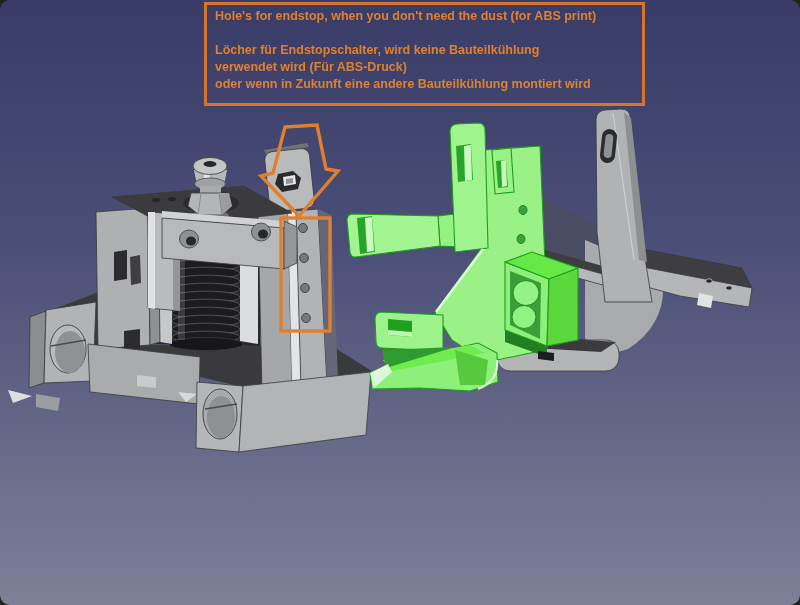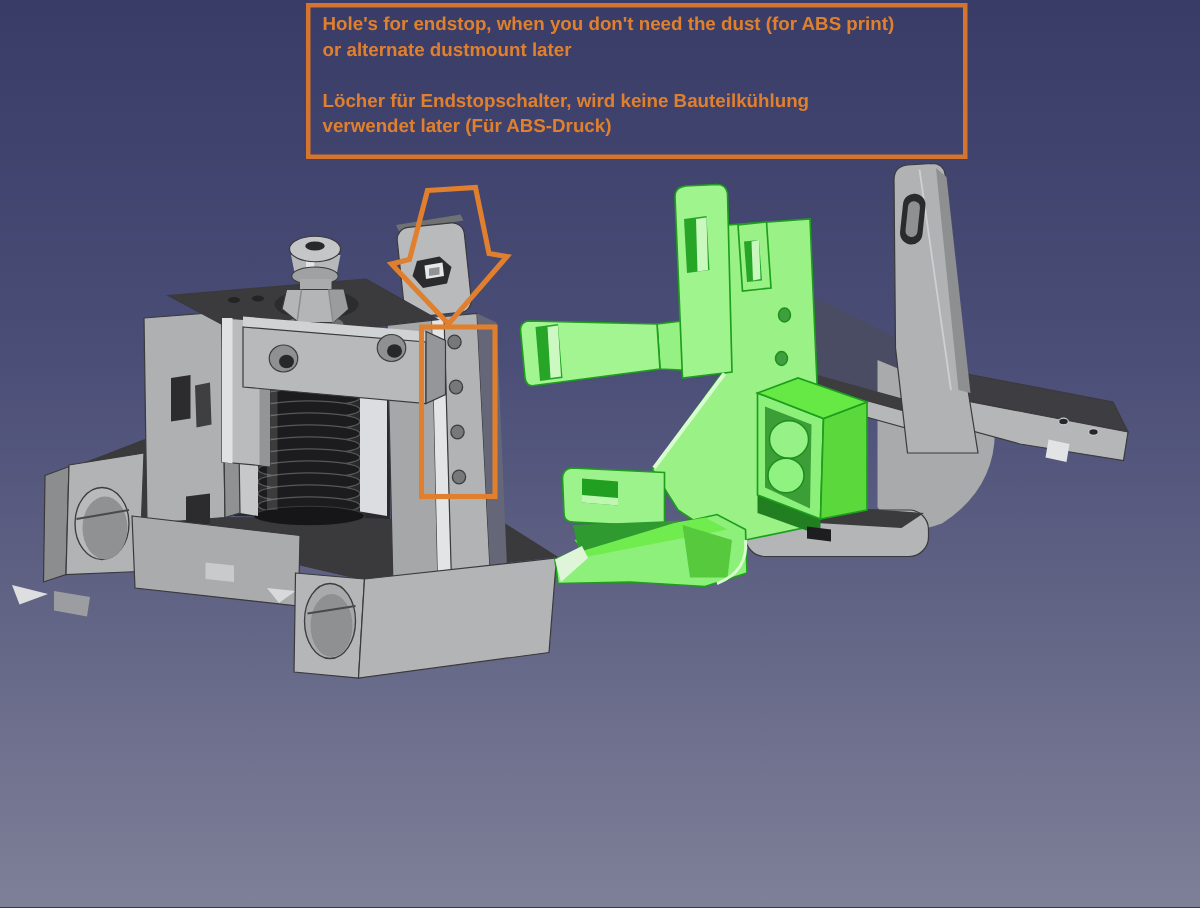--- a/index.html
+++ b/index.html
@@ -1,19 +1,20 @@
 <!DOCTYPE html>
 <html style="--background-top: #383c66; --background-bottom: #7e8098; --annotation-orange: #e0802f; --annotation-border: #d4742f; --selection-green: #9af287; --selection-green-bright: #6ee94c; --selection-green-dark: #1d9e1d; --part-gray-light: #b3b5b7; --part-gray-medium: #97999b; --part-dark-top: #3b3b3d; --shadow-navy: #4a4c64;"><head>
 <meta charset="utf-8">
 <style>
   html,body{margin:0;padding:0;background:#222;}
   .viewport{
     position:relative;width:800px;height:605px;overflow:hidden;
     background:linear-gradient(180deg,var(--background-top) 0%, #4b4e77 40%, #666888 72%, var(--background-bottom) 100%);
     font-family:"Liberation Sans",sans-serif;
+    border-radius:10px;
   }
   svg.scene{position:absolute;left:0;top:0;}
   .gface{stroke:#3a3a3c;stroke-width:.8;}
   .gnoline{stroke:none;}
   .green{stroke:#1d9e1d;stroke-width:1.1;}
   .annotation-box{
     position:absolute;left:204px;top:2px;width:441px;height:104px;box-sizing:border-box;
     border:3px solid var(--annotation-border);
     padding:3px 8px 0 8px;
     color:var(--annotation-orange);
@@ -210,19 +211,19 @@
     </g>
 
     <g>
       <polygon class="orange-overlay" points="285,127 317,125 326,169 338,171 299,216 261,176 273,173"></polygon>
       <rect class="orange-overlay" x="281" y="218" width="49" height="113"></rect>
     </g>
   </svg>
 
   <div class="annotation-box">
     <div class="annotation-line">Hole's for endstop, when you don't need the dust (for ABS print)</div>
-    <div class="annotation-line">or alternate dustmount later</div>
     <div class="annotation-line"></div>
     <div class="annotation-line">Löcher für Endstopschalter, wird keine Bauteilkühlung</div>
-    <div class="annotation-line">verwendet later (Für ABS-Druck)</div>
+    <div class="annotation-line">verwendet wird (Für ABS-Druck)</div>
+    <div class="annotation-line">oder wenn in Zukunft eine andere Bauteilkühlung montiert wird</div>
   </div>
 
 </div>
 
 </body></html>

